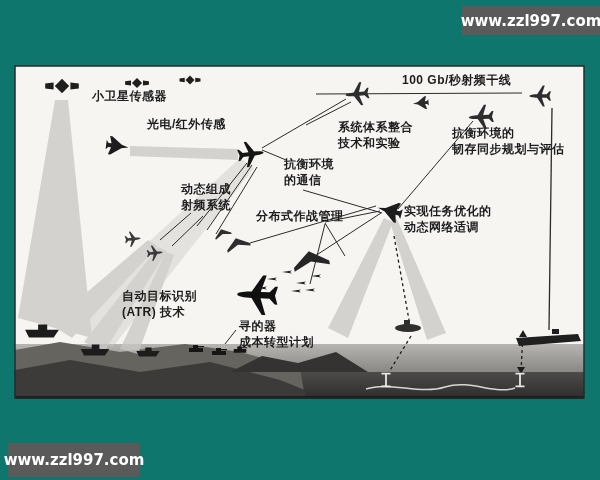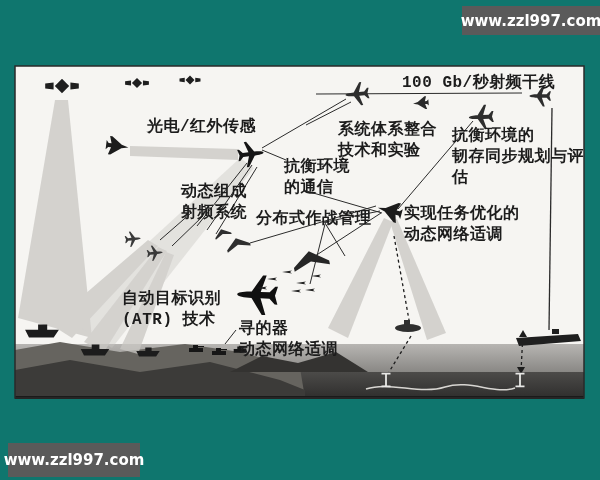--- a/index.html
+++ b/index.html
@@ -1,21 +1,21 @@
 <!DOCTYPE html>
 <html><head>
 <meta charset="utf-8">
 <style>
   html,body{margin:0;padding:0;background:#fff;}
   #stage{position:relative;width:600px;height:480px;background:#0f766e;overflow:hidden;
          font-family:"DejaVu Sans",sans-serif;}
   #scene{position:absolute;left:0;top:0;width:600px;height:480px;}
-  .lbl{position:absolute;font-weight:bold;font-size:16px;color:#1c1c1c;
+  .lbl{position:absolute;font-weight:bold;font-size:12px;color:#1c1c1c;
        white-space:pre-line;line-height:1.3;letter-spacing:.5px;z-index:3;
-       font-family:Liberation Mono, monospace;}
+       font-family:Liberation Sans, sans-serif;}
   .lbl-light{color:#f0efec;letter-spacing:3px;}
   .wm{position:absolute;background:#5a5a5a;color:#fff;display:flex;align-items:center;
       justify-content:center;font-weight:bold;font-size:15px;z-index:5;
       font-family:"DejaVu Sans",sans-serif;}
 </style>
 </head>
 <body>
 
 <div id="stage">
 
@@ -136,31 +136,32 @@
       <use href="#tankv" fill="#161616" transform="translate(240,350) scale(0.9)"></use>
     </g>
 
     <path d="M366,389 C390,381 420,395 445,387 C470,379 495,395 515,388" fill="none" stroke="#d8d6d2" stroke-width="1.5"></path>
     <use href="#nodep" fill="#e8e8e6" transform="translate(386,380) scale(0.9)"></use>
     <use href="#nodep" fill="#e8e8e6" transform="translate(520,380) scale(0.9)"></use>
 
     <rect x="15" y="66" width="569" height="332" fill="none" stroke="#2a2a2a" stroke-width="1.5"></rect>
   </svg>
 
+  <div class="lbl" style="left:92px;top:89px">小卫星传感器</div>
   <div class="lbl" style="left:147px;top:117px">光电/红外传感</div>
   <div class="lbl" style="left:402px;top:73px">100 Gb/秒射频干线</div>
   <div class="lbl" style="left:338px;top:120px">系统体系整合
 技术和实验</div>
   <div class="lbl" style="left:452px;top:126px">抗衡环境的
 韧存同步规划与评估</div>
   <div class="lbl" style="left:284px;top:157px">抗衡环境
 的通信</div>
   <div class="lbl" style="left:181px;top:182px">动态组成
 射频系统</div>
   <div class="lbl" style="left:256px;top:209px">分布式作战管理</div>
   <div class="lbl" style="left:404px;top:204px">实现任务优化的
 动态网络适调</div>
   <div class="lbl" style="left:122px;top:289px">自动目标识别
 (ATR) 技术</div>
   <div class="lbl" style="left:239px;top:319px">寻的器
-动态网络适调</div>
+成本转型计划</div>
 
 </div>
 
 </body></html>

